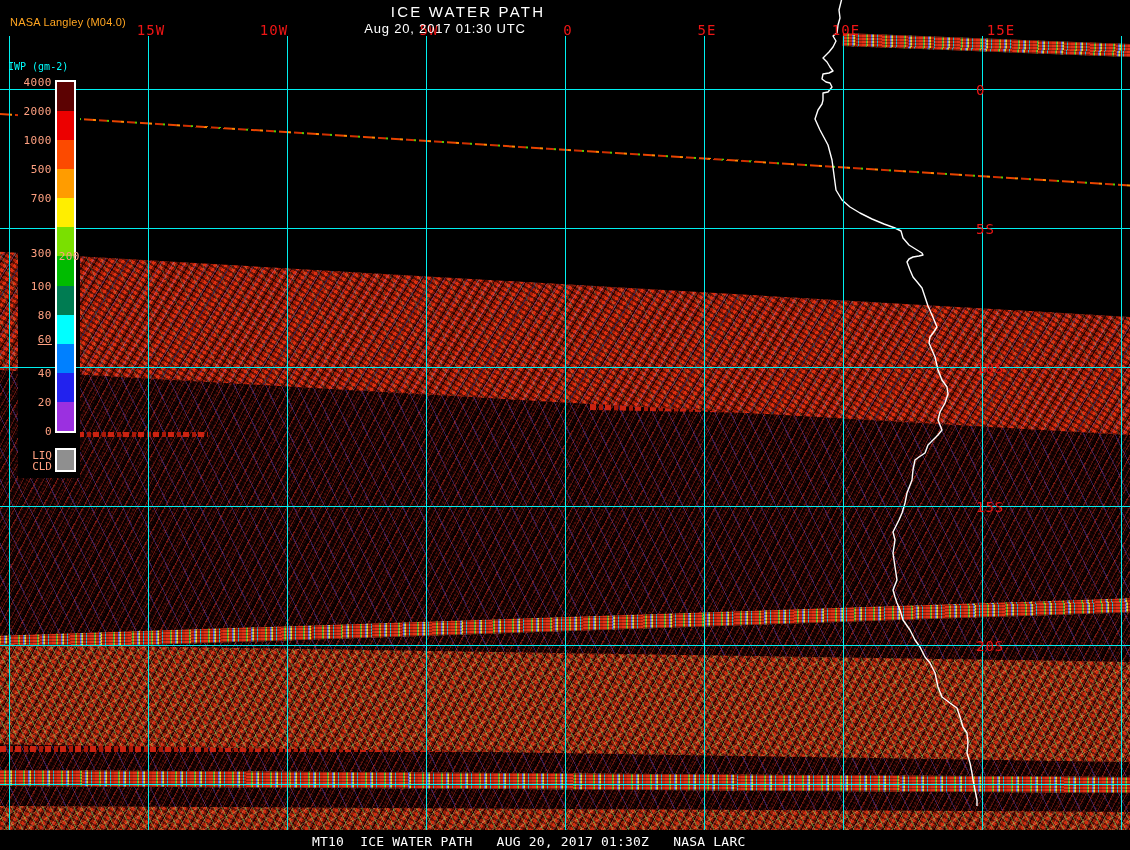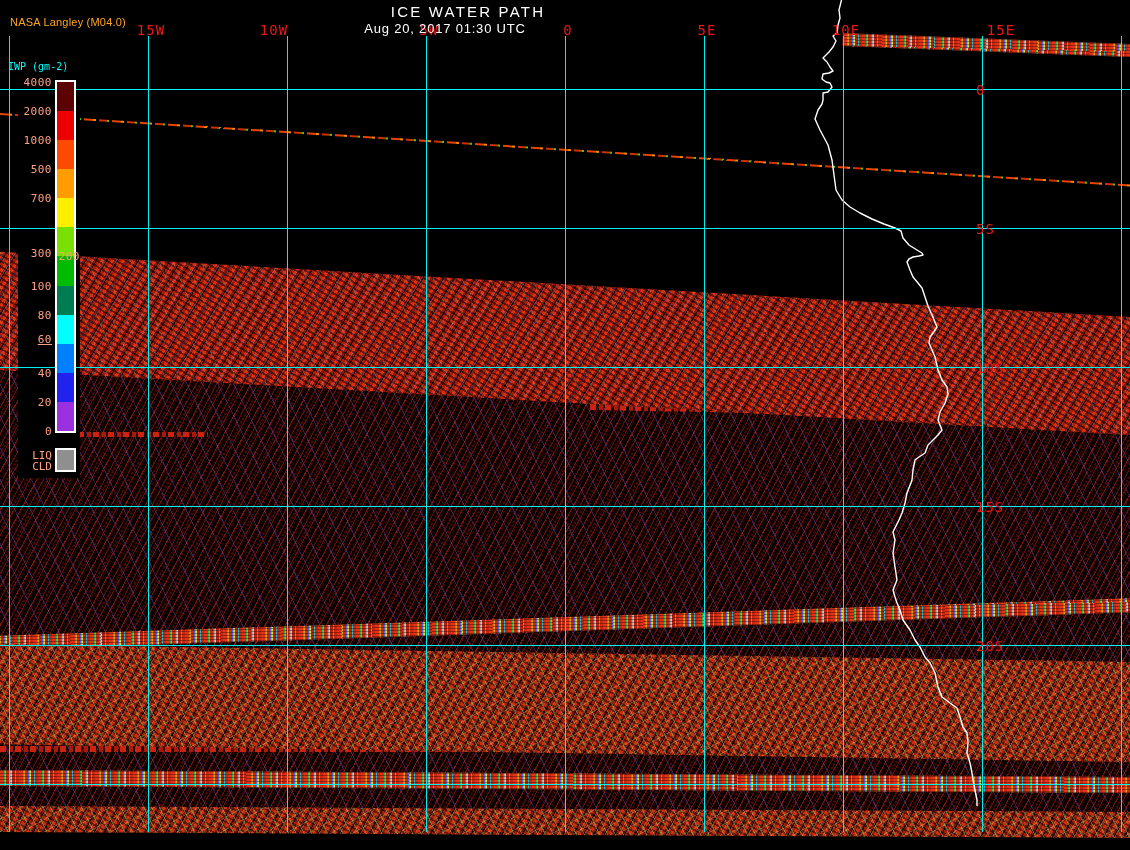--- a/index.html
+++ b/index.html
@@ -167,14 +167,17 @@
       <div class="legend-scale-label" style="top: 424.96px; color: rgb(255, 160, 128);">0</div>
     </div>
   <div id="liq-swatch" style="background: rgb(143, 143, 143);"></div>
   <div class="liq-label" style="top:449px">LIQ</div>
   <div class="liq-label" style="top:460px">CLD</div>
 
   <div id="source-label">NASA Langley (M04.0)</div>
   <div id="page-title">ICE WATER PATH</div>
   <div id="page-subtitle">Aug 20, 2017 01:30 UTC</div>
 
+  <div id="footer">
+    <div id="footer-text">MT10  ICE WATER PATH   AUG 20, 2017 01:30Z   NASA LARC</div>
+  </div>
 
 </div>
 
 </body></html>

